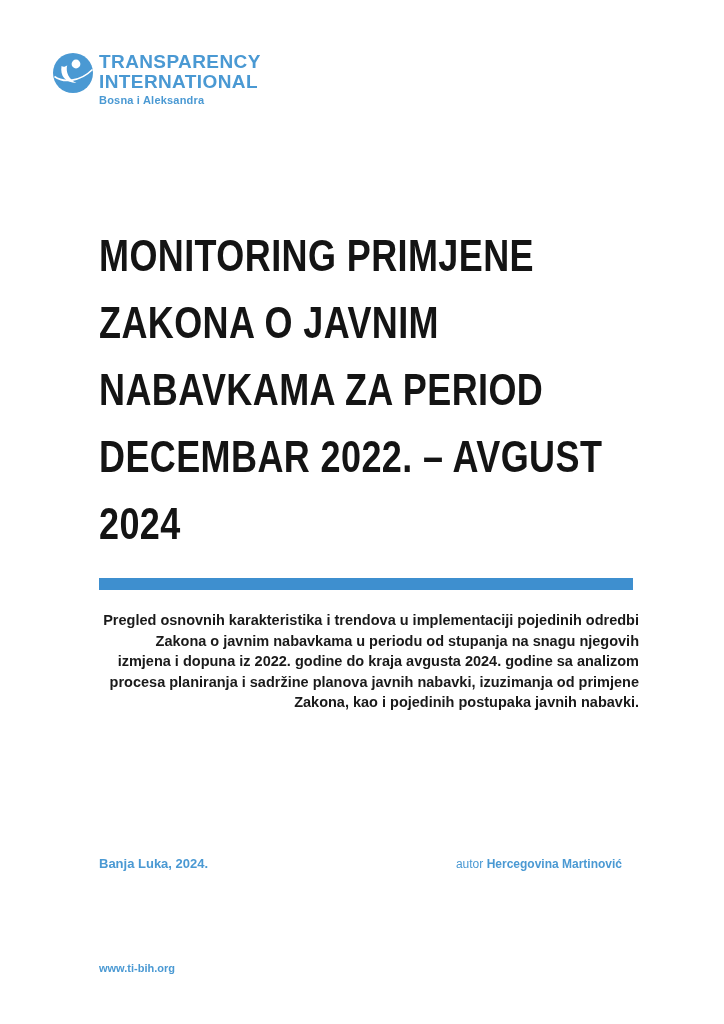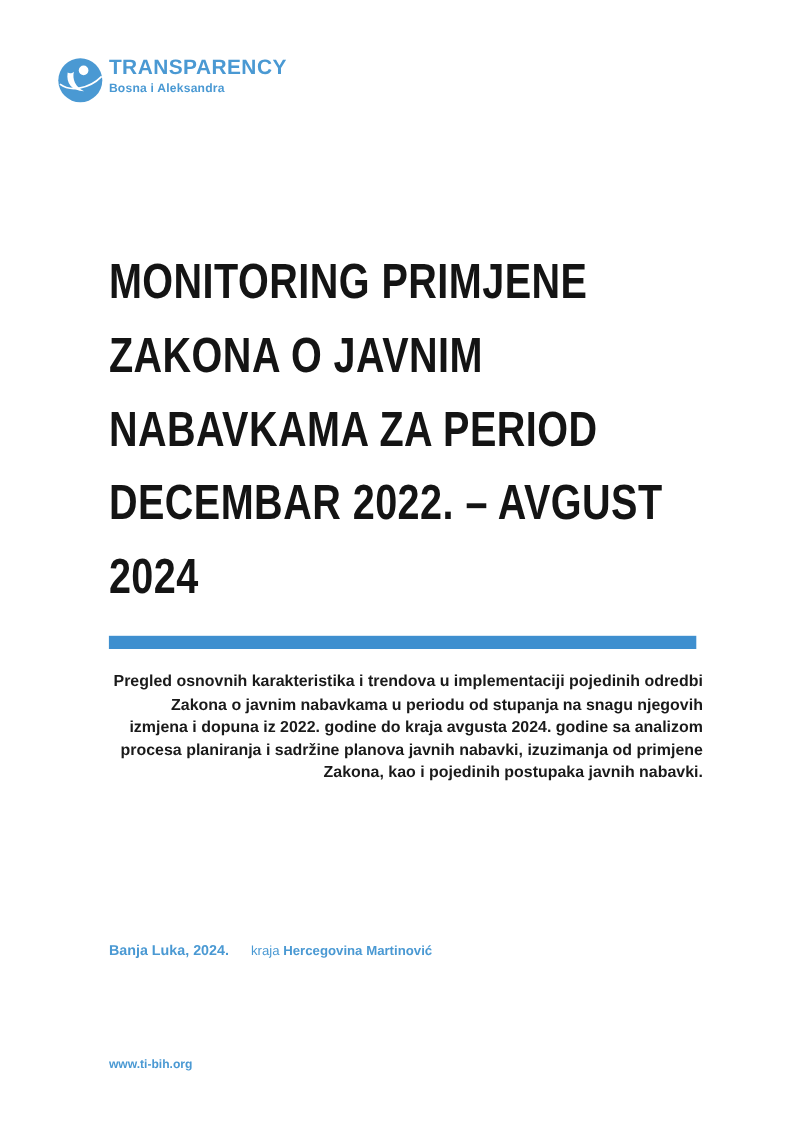--- a/index.html
+++ b/index.html
@@ -90,20 +90,21 @@
     text-align: right;
   }
 
   
   .meta {
     position: absolute;
     left: 99px;
     top: 856px;
     width: 523px;
     display: flex;
+    justify-content: space-between;
     align-items: baseline;
     color: var(--logo-blue);
     gap: 20px;
   }
   .place-date {
     font-size: 13px;
     font-weight: bold;
   }
   .author { font-size: 12px; }
   .author-label { font-weight: normal; }
@@ -130,40 +131,41 @@
 
   <header class="logo">
     <svg class="logo-icon" viewBox="0 0 42 42" aria-hidden="true">
       <circle cx="21" cy="21" r="20" fill="#4A99D3"></circle>
       <circle cx="24" cy="12" r="4.4" fill="#ffffff"></circle>
       <path d="M9.5,14 C8,24 13,30.5 24.5,31 C16.5,27 13.5,20 15.2,13.2 C13.2,15 11.2,15 9.5,14 Z" fill="#ffffff"></path>
       <path d="M2.5,24.5 C11,31 28,30 40.5,17.5" stroke="#ffffff" stroke-width="1.6" fill="none"></path>
     </svg>
     <div class="logo-text">
       <div class="logo-org">TRANSPARENCY</div>
+      <div class="logo-org">INTERNATIONAL</div>
       <div class="logo-chapter">Bosna i Aleksandra</div>
     </div>
   </header>
 
   <h1 class="title">
     <span class="title-line">MONITORING PRIMJENE</span>
     <span class="title-line">ZAKONA O JAVNIM</span>
     <span class="title-line">NABAVKAMA ZA PERIOD</span>
     <span class="title-line">DECEMBAR 2022. – AVGUST</span>
     <span class="title-line">2024</span>
   </h1>
 
   <div class="divider"></div>
 
   <p class="summary">Pregled osnovnih karakteristika i trendova u implementaciji pojedinih odredbi Zakona o javnim nabavkama u periodu od stupanja na snagu njegovih izmjena i dopuna iz 2022. godine do kraja avgusta 2024. godine sa analizom procesa planiranja i sadržine planova javnih nabavki, izuzimanja od primjene Zakona, kao i pojedinih postupaka javnih nabavki.</p>
 
   <div class="meta">
     <span class="place-date">Banja Luka, 2024.</span>
     <span class="author">
-      <span class="author-label">kraja</span>
+      <span class="author-label">autor</span>
       <span class="author-name">Hercegovina Martinović</span>
     </span>
   </div>
 
   <div class="footer">
     <span class="website">www.ti-bih.org</span>
   </div>
 
 </div>
 

